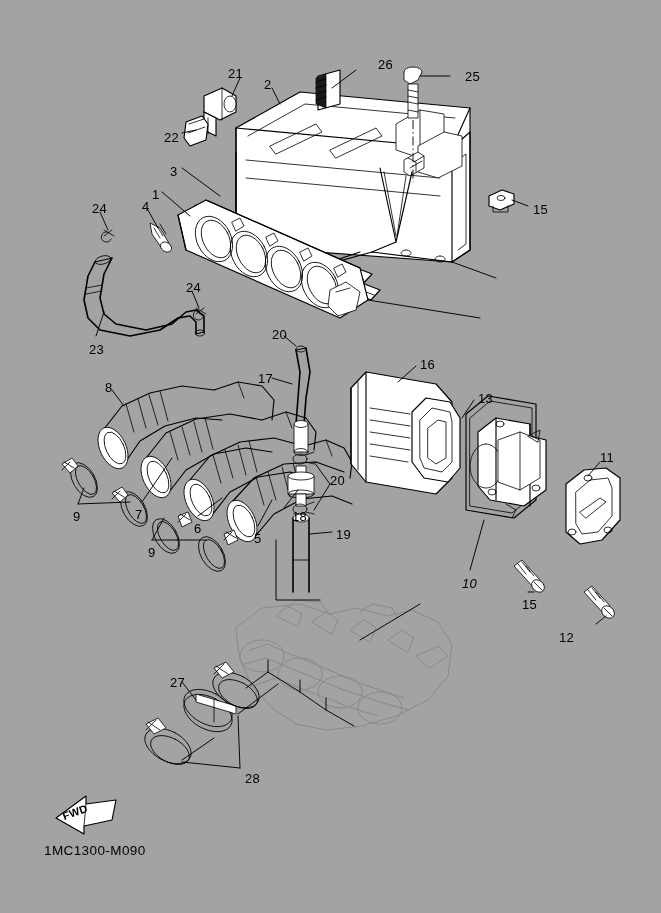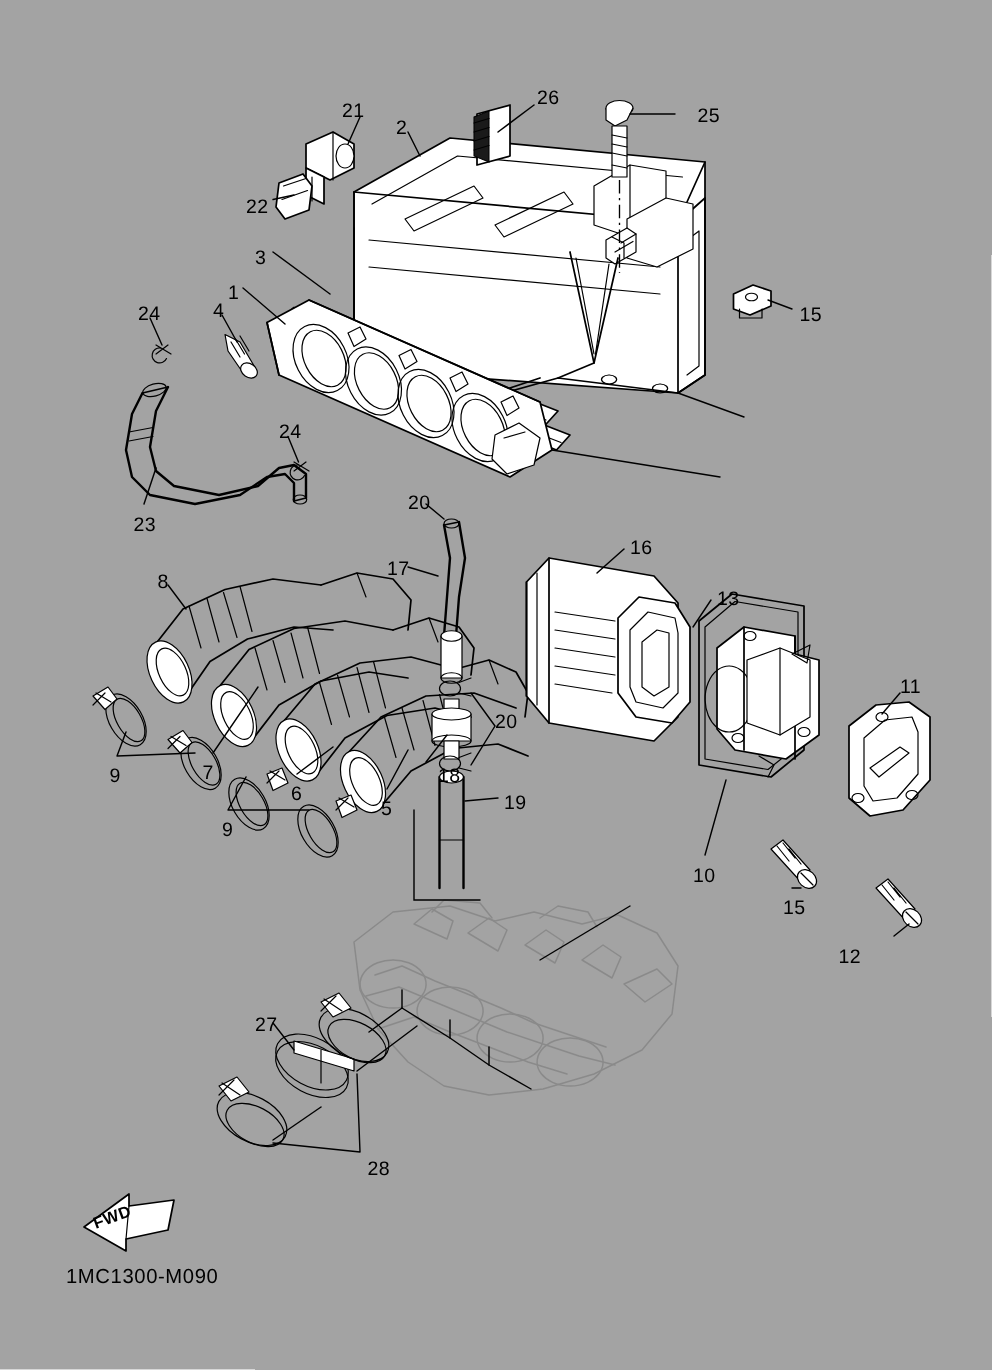--- a/index.html
+++ b/index.html
@@ -441,21 +441,21 @@
 
     <g>
       <path class="wf" d="M56 818 L86 796 L86 804 L116 800 L112 820 L84 826 L84 834 Z"></path>
       <path class="lnT" d="M86 804 L84 826"></path>
     </g>
 
   </svg>
 
   <div class="callout" style="left:228px; top:67px;">21</div>
   <div class="callout" style="left:264px; top:78px;">2</div>
-  <div class="callout" style="left:358px; top:58px;">26</div>
+  <div class="callout" style="left:378px; top:58px;">26</div>
   <div class="callout" style="left:455px; top:70px;margin-left:10px;">25</div>
   <div class="callout" style="left:164px; top:131px;">22</div>
   <div class="callout" style="left:170px; top:165px;">3</div>
   <div class="callout" style="left:152px; top:188px;">1</div>
   <div class="callout" style="left:533px; top:203px;">15</div>
   <div class="callout" style="left:92px; top:202px;">24</div>
   <div class="callout" style="left:142px; top:200px;">4</div>
   <div class="callout" style="left:186px; top:281px;">24</div>
   <div class="callout" style="left:272px; top:328px;">20</div>
   <div class="callout" style="left:89px; top:343px;">23</div>
@@ -465,21 +465,21 @@
   <div class="callout" style="left:105px; top:381px;">8</div>
   <div class="callout" style="left:600px; top:451px;text-align:right;">11</div>
   <div class="callout" style="left:73px; top:510px;">9</div>
   <div class="callout" style="left:135px; top:508px;">7</div>
   <div class="callout" style="left:194px; top:522px;">6</div>
   <div class="callout" style="left:254px; top:532px;">5</div>
   <div class="callout" style="left:272px; top:510px;padding-left:20px;">18</div>
   <div class="callout" style="left:330px; top:474px;">20</div>
   <div class="callout" style="left:336px; top:528px;">19</div>
   <div class="callout" style="left:148px; top:546px;">9</div>
-  <div class="callout" style="left:462px; top:577px;">10</div>
+  <div class="callout" style="left:462px; top:577px;font-style:italic;">10</div>
   <div class="callout" style="left:522px; top:598px;">15</div>
   <div class="callout" style="left:559px; top:631px;">12</div>
   <div class="callout" style="left:170px; top:676px;">27</div>
   <div class="callout" style="left:230px; top:772px;margin-left:15px;">28</div>
 
   <div id="fwd-label">FWD</div>
   <div id="partno">1MC1300-M090</div>
 
 </div>
 

